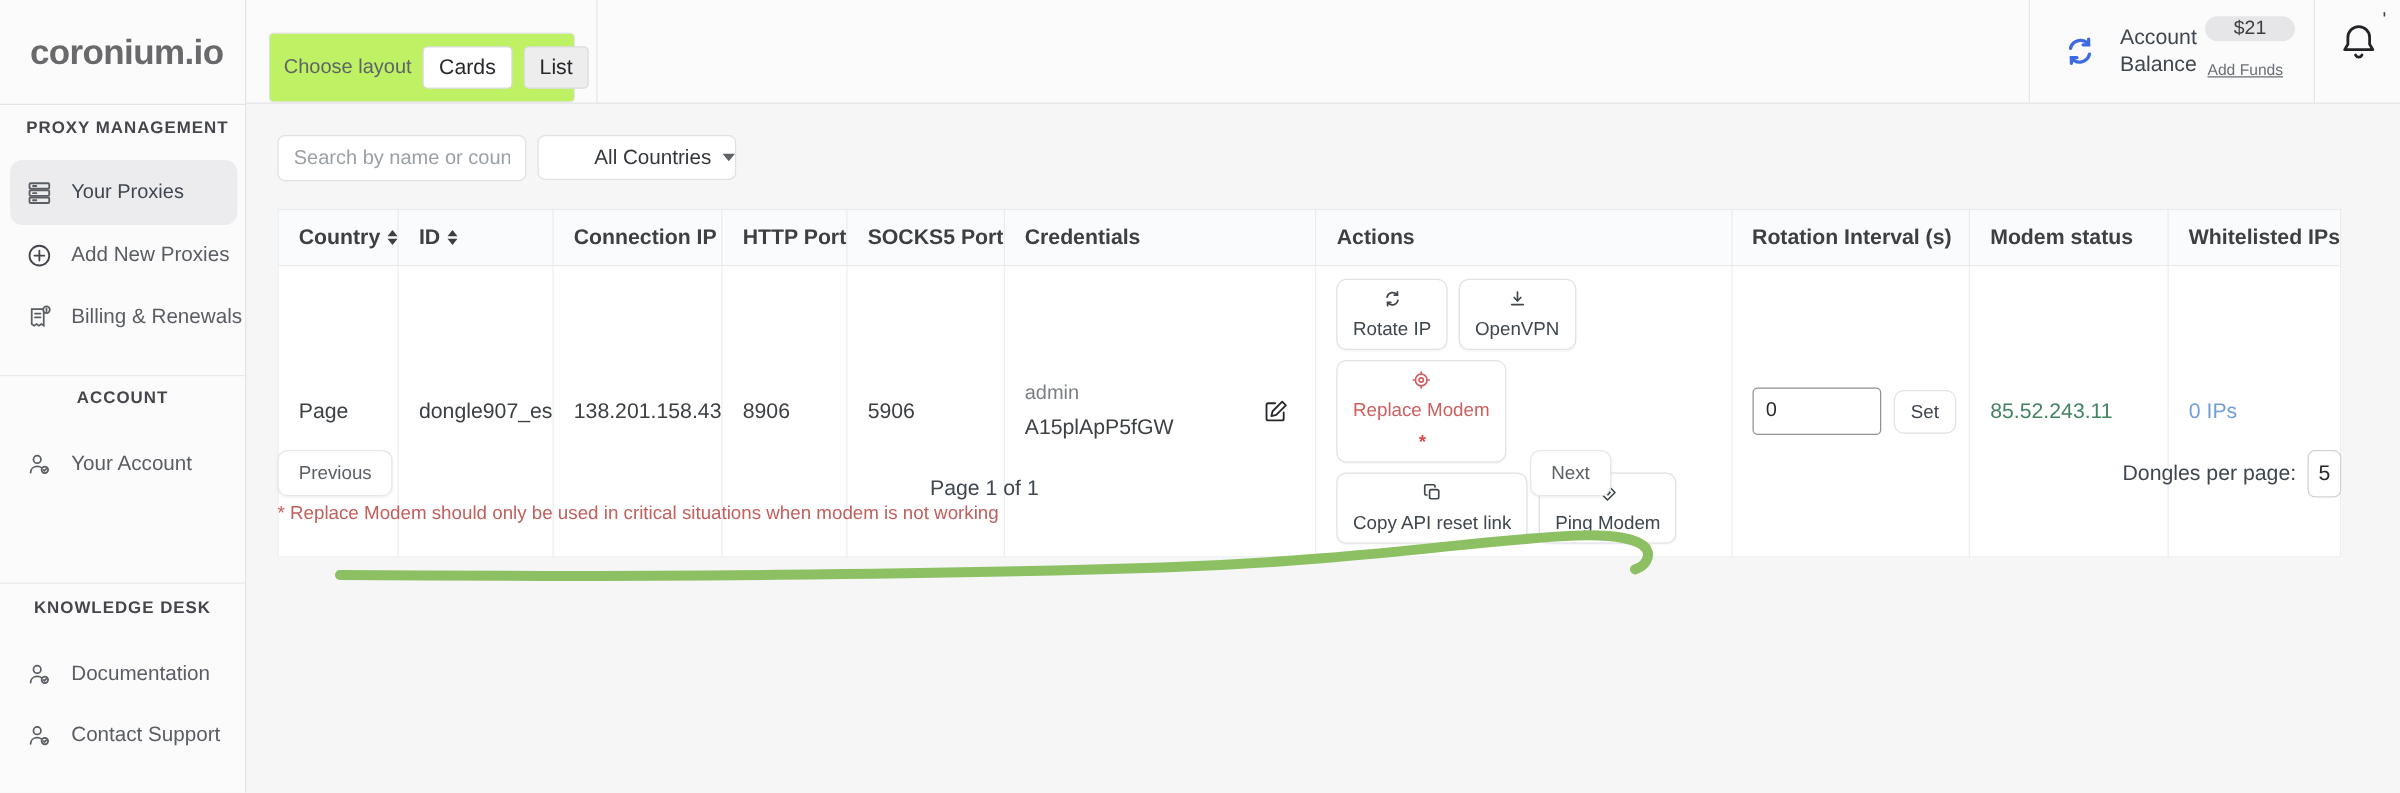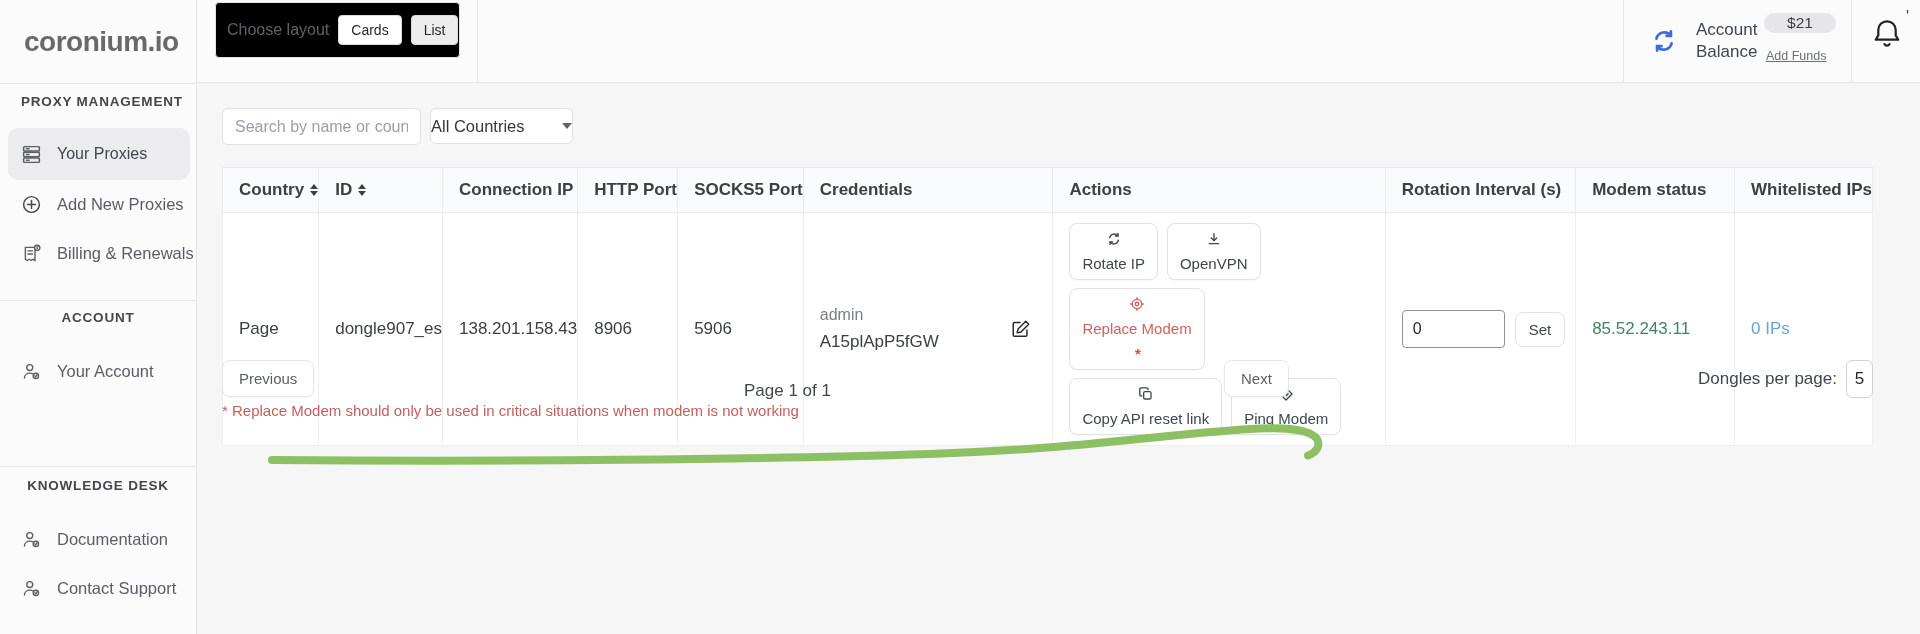--- a/index.html
+++ b/index.html
@@ -23,25 +23,25 @@
     background:#ececee; border-radius:10px; display:flex; align-items:center;
     gap:15px; padding-left:13px; cursor:pointer; }
   .side-divider { position:absolute; left:0; width:197px; border-top:1px solid #e9e9eb; }
   .sidebar-top-line { position:absolute; left:0; top:83px; width:197px; border-top:1px solid #e4e4e6; }
 
   
   .topbar { position:absolute; left:197px; top:0; width:1723px; height:83px;
     background:#fbfbfc; border-bottom:1px solid #e4e4e6; }
   .layout-cell { position:absolute; left:0; top:0; width:281px; height:83px;
     border-right:1px solid #e7e7e9; }
-  .layout-box { position:absolute; left:18px; top:2px; width:245px; height:56px;
-    background:#000000; border:1px solid #e3e3e5; border-radius:4px;
+  .layout-box { position:absolute; left:18px; top:26px; width:245px; height:56px;
+    background:#bef264; border:1px solid #e3e3e5; border-radius:4px;
     display:flex; align-items:center; gap:9px; padding:0 11px; }
   .layout-box .lab { font-size:16px; color:#5f6368; white-space:nowrap; }
-  .seg-btn { font-size:14px; color:#26282b; background:#fff; border:1px solid #d9dbde;
+  .seg-btn { font-size:17px; color:#26282b; background:#fff; border:1px solid #d9dbde;
     border-radius:4px; padding:6px 12px; cursor:pointer; font-family:inherit; }
   .seg-btn.active { background:#ededee; }
   .balance-cell { position:absolute; left:1426px; top:0; width:228px; height:83px;
     border-left:1px solid #e7e7e9; }
   .bal-refresh { position:absolute; left:26px; top:27px; }
   .bal-label { position:absolute; left:72px; top:19px; font-size:17px; color:#3f4650;
     line-height:22px; }
   .bal-pill { position:absolute; left:140px; top:13px; width:72px; height:20px;
     background:#e6e6e9; border-radius:14px; font-size:15.5px; color:#3a3d42;
     display:flex; align-items:center; justify-content:center; }
@@ -50,23 +50,23 @@
   .bell-cell { position:absolute; left:1654px; top:0; width:69px; height:83px;
     border-left:1px solid #e7e7e9; }
   .bell-wrap { position:absolute; left:17px; top:15px; }
   .notif-tick { position:absolute; left:54px; top:8px; font-size:16px; color:#3a3d42; }
 
   
   .search-input { position:absolute; left:222px; top:108px; width:199px; height:37px;
     border:1px solid #dfe1e5; border-radius:6px; background:#fff; padding:0 12px;
     font-size:16px; font-family:inherit; color:#3f4650; }
   .search-input::placeholder { color:#9aa0a6; }
-  .country-dd { position:absolute; left:430px; top:108px; width:143px; height:36px;
+  .country-dd { position:absolute; left:430px; top:108px; width:159px; height:36px;
     border:1px solid #dfe1e5; border-radius:6px; background:#fff; display:flex;
-    align-items:center; justify-content:space-between; gap:9px; cursor:pointer; }
+    align-items:center; justify-content:flex-end; gap:9px; cursor:pointer; }
   .country-dd .txt { font-size:16.5px; color:#34373c; }
   .caret { width:0; height:0; border-left:5px solid transparent;
     border-right:5px solid transparent; border-top:6px solid #5f6368; }
 
   
   .proxy-table { position:absolute; left:222px; top:167px; width:1651px;
     border-collapse:collapse; background:#fff; }
   .proxy-table th { height:45px; background:#fafbfc; font-size:17px; font-weight:600;
     color:#3c4043; text-align:left; padding:0 0 0 16px; border:1px solid #e9ebee;
     white-space:nowrap; }

